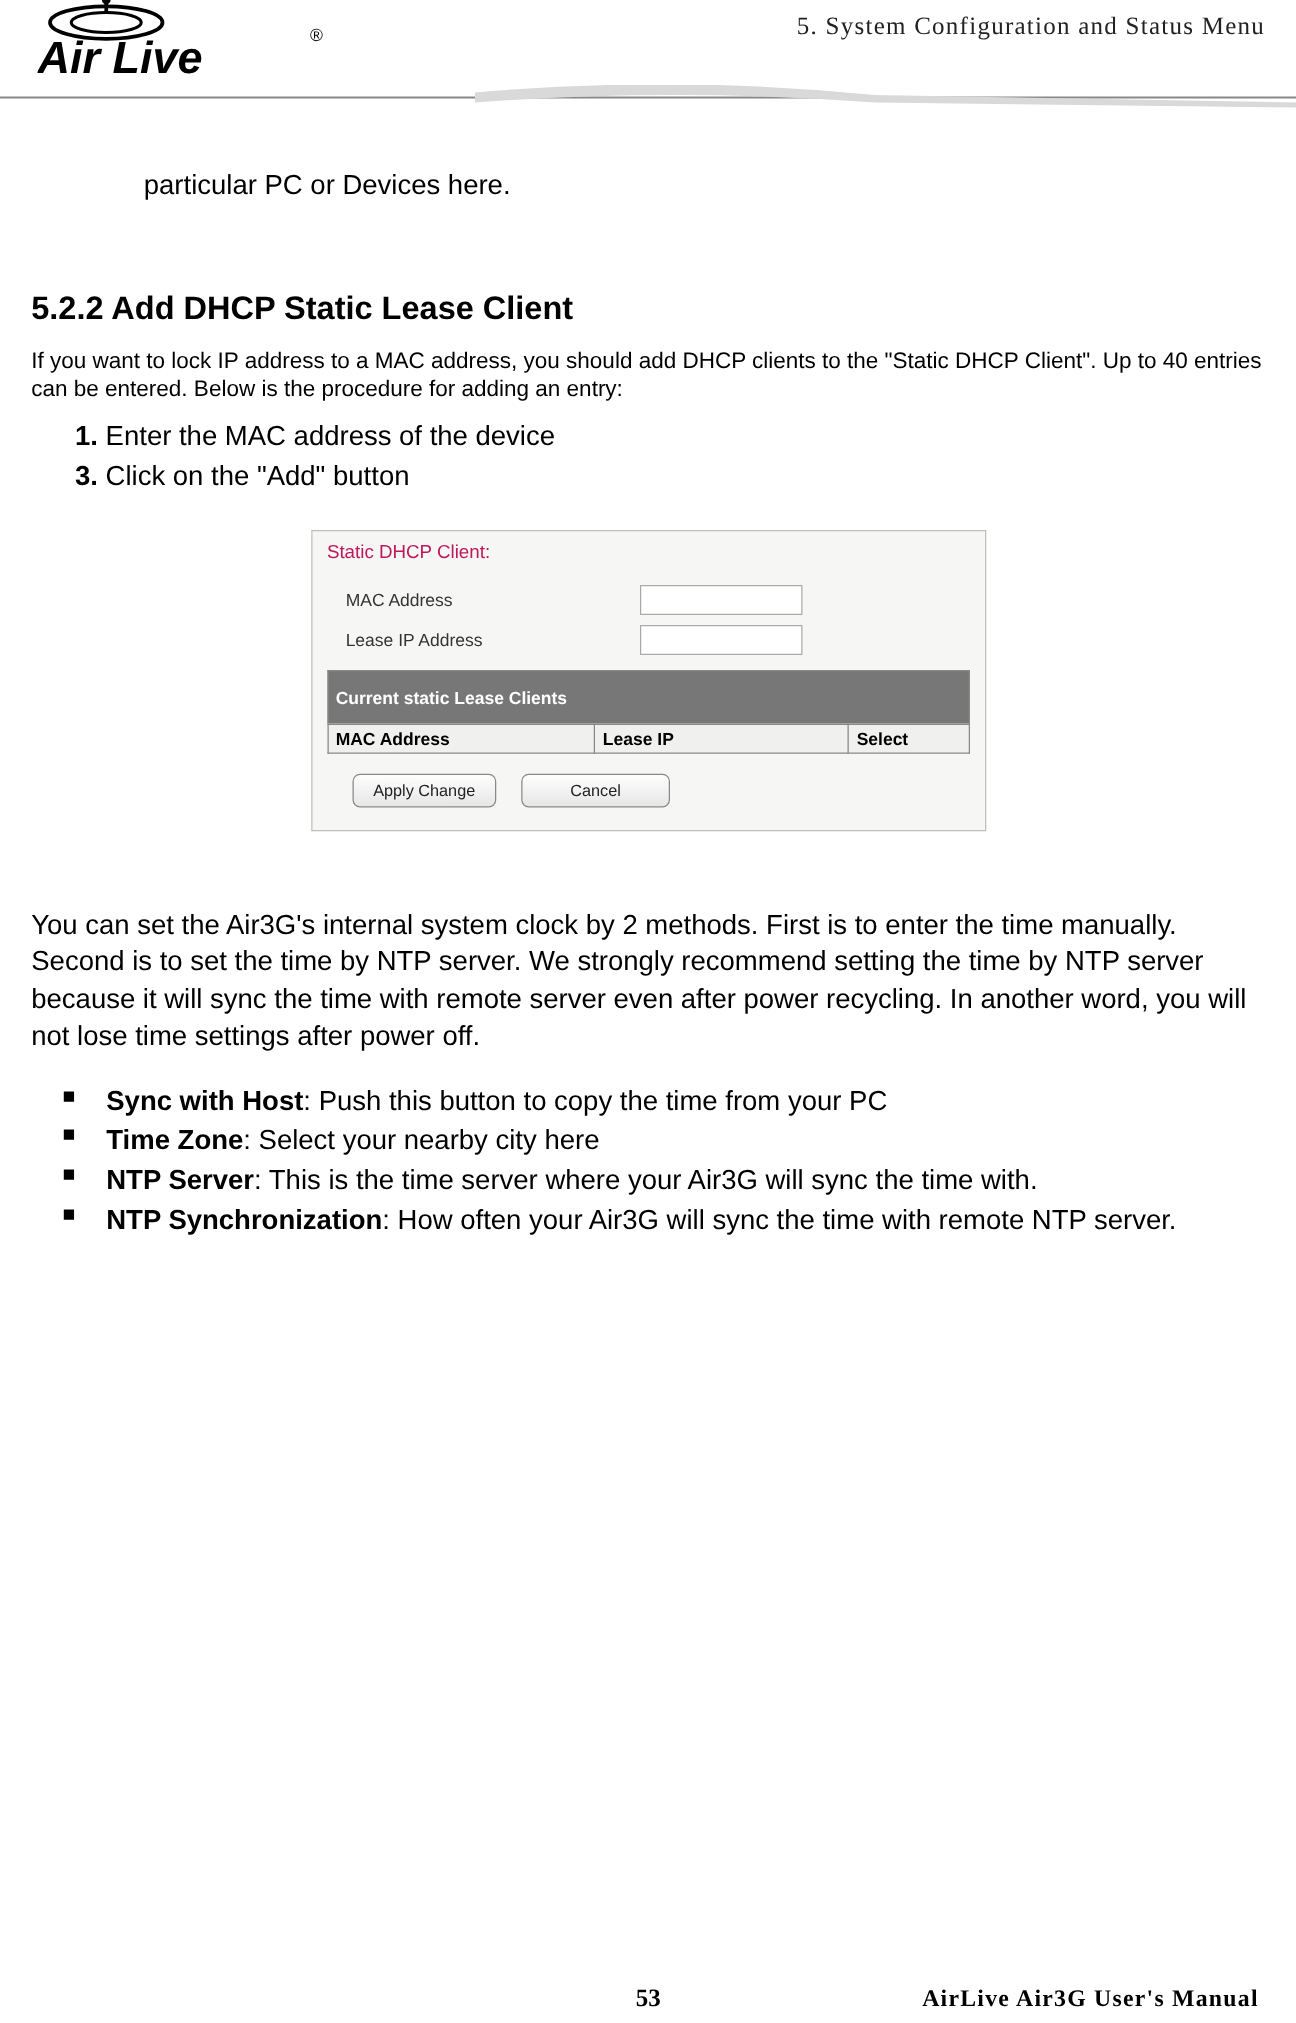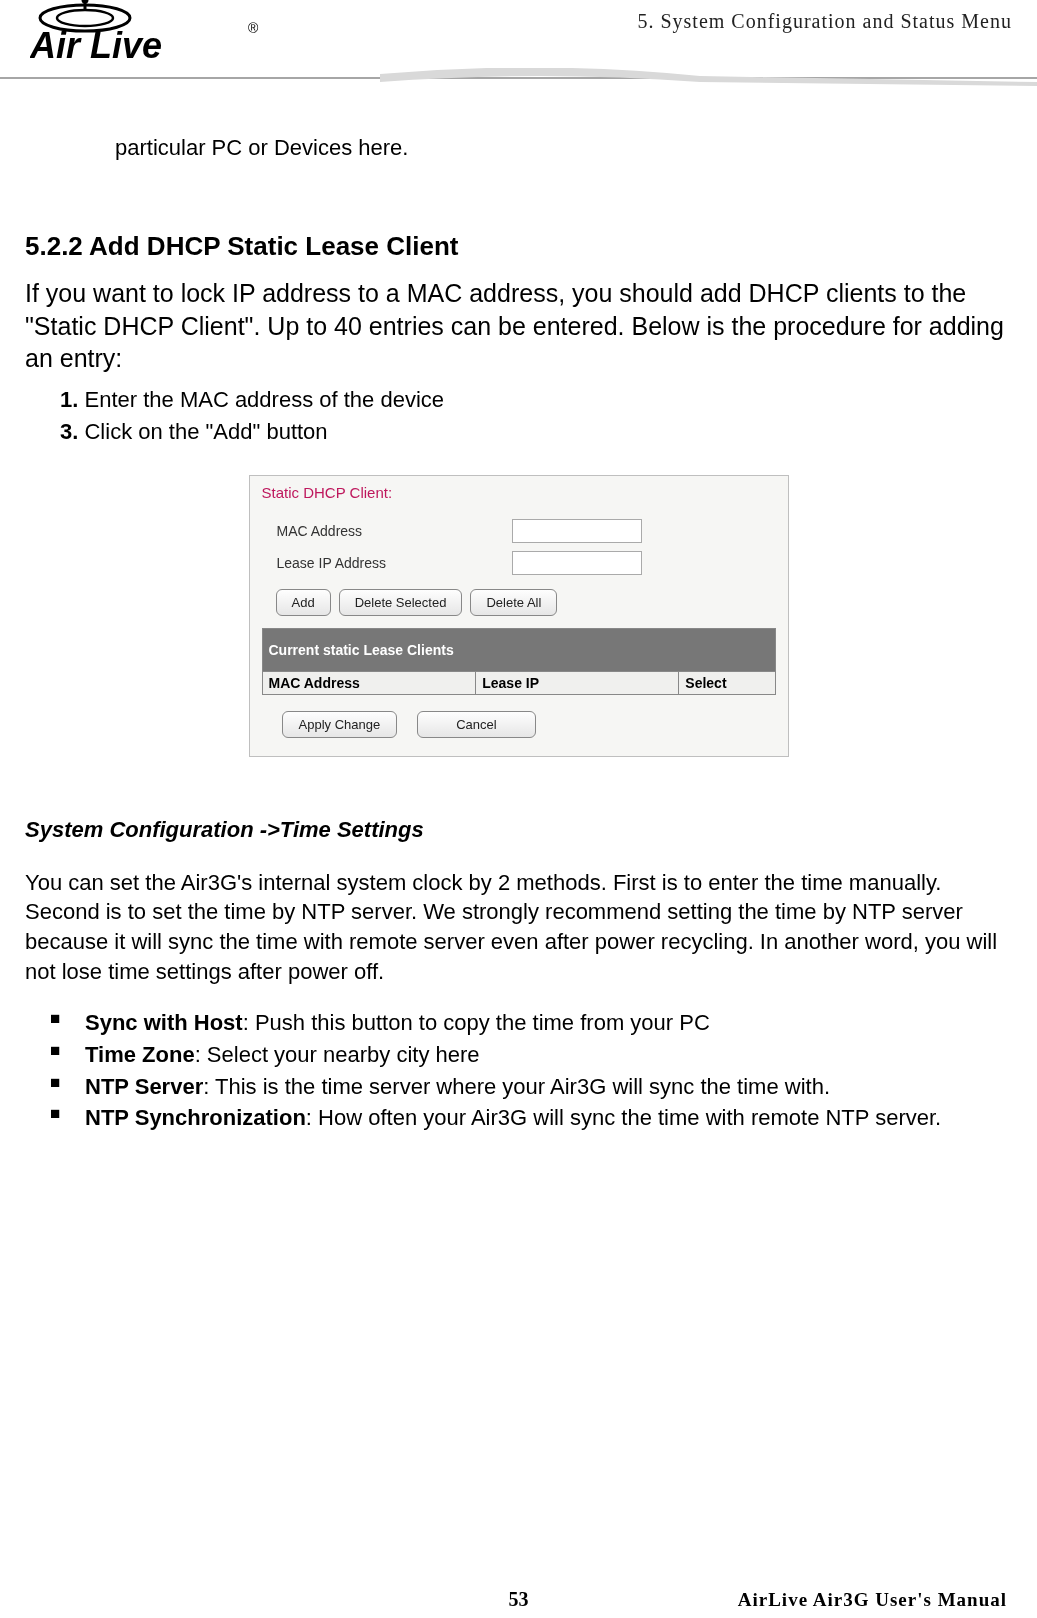--- a/index.html
+++ b/index.html
@@ -46,21 +46,21 @@
       color: #000;
       margin-left: 90px;
       margin-bottom: 70px;
     }
     .sec-heading {
       font-size: 26px;
       font-weight: bold;
       margin-bottom: 15px;
     }
     .intro-para {
-      font-size: 25px;
+      font-size: 18px;
       line-height: 1.3;
       margin-bottom: 12px;
     }
     .steps {
       list-style: none;
       margin-left: 35px;
       font-size: 22px;
     }
     .steps li { margin-bottom: 6px; }
     .steps li b { font-weight: bold; }
@@ -248,25 +248,20 @@
 
       <div class="input-row">
         <label>MAC Address</label>
         <input type="text" value="" style="">
       </div>
       <div class="input-row">
         <label>Lease IP Address</label>
         <input type="text" value="" style="">
       </div>
 
-      <div class="btn-row">
-        <button class="btn">Add</button>
-        <button class="btn">Delete Selected</button>
-        <button class="btn">Delete All</button>
-      </div>
 
       <div class="table-panel">
         <div class="tbl-head-caption">Current static Lease Clients</div>
         <table class="tbl">
           <tbody>
               <tr>
             <th class="col-mac">MAC Address</th>
             <th class="col-lease">Lease IP</th>
             <th class="col-sel">Select</th>
           </tr>
@@ -274,21 +269,20 @@
           </table>
       </div>
 
       <div class="apply-row">
         <button class="btn" style="padding:5px 16px">Apply Change</button>
         <button class="btn" style="padding:5px 38px">Cancel</button>
       </div>
     </div>
   </div>
 
-  <div class="path-line">System Configuration -&gt;Time Settings</div>
   <div class="para">You can set the Air3G's internal system clock by 2 methods.    First is to enter the time manually.    Second is to set the time by NTP server.    We strongly recommend setting the time by NTP server because it will sync the time with remote server even after power recycling.    In another word, you will not lose time settings after power off.</div>
 
   <ul class="bullets">
     <li><b>Sync with Host</b><span>:    Push this button to copy the time from your PC</span></li>
     <li><b>Time Zone</b><span>:    Select your nearby city here</span></li>
     <li><b>NTP Server</b><span>:    This is the time server where your Air3G will sync the time with.</span></li>
     <li><b>NTP Synchronization</b><span>:    How often your Air3G will sync the time with remote NTP server.</span></li>
   </ul>
 
 </div>

